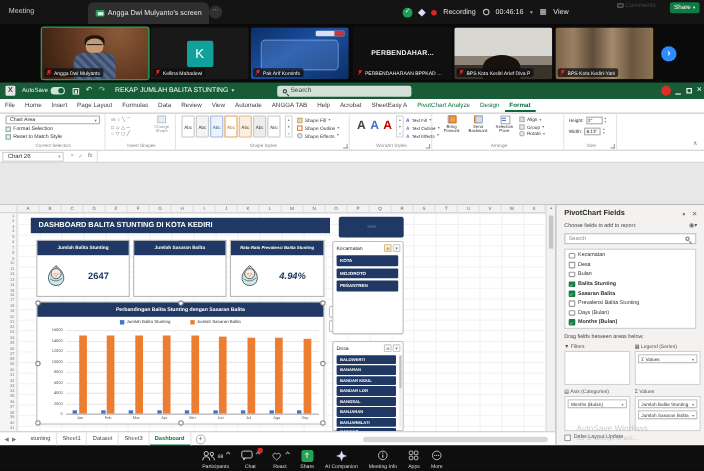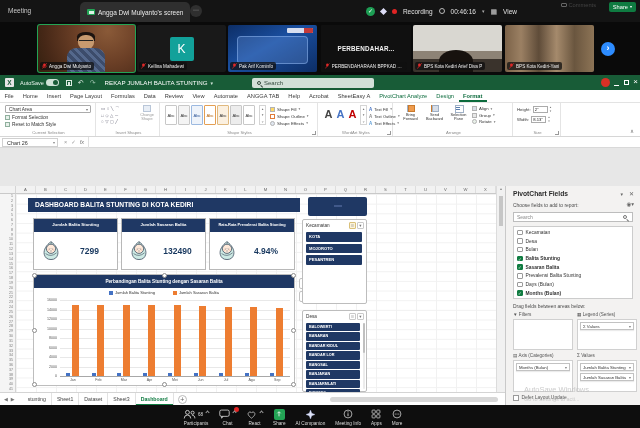--- a/index.html
+++ b/index.html
@@ -591,40 +591,27 @@
           <span class="baby"><svg viewBox="0 0 24 24" width="24" height="24">
               <path d="M12 2.6 C7.4 6.1 4.4 10.6 5.2 15.2 A7 7 0 0 0 18.8 15.2 C19.6 10.6 16.6 6.1 12 2.6 Z" fill="#cdeae4" stroke="#51606f" stroke-width="0.9"></path>
               <circle cx="12" cy="9.8" r="4.6" fill="#ffe9d9" stroke="#51606f" stroke-width="0.9"></circle>
               <path d="M12 5 q-0.4 -1.2 0.8 -1.8" fill="none" stroke="#51606f" stroke-width="0.7"></path>
               <path d="M9.9 9.7 q0.7 0.9 1.4 0 M12.7 9.7 q0.7 0.9 1.4 0" fill="none" stroke="#51606f" stroke-width="0.6"></path>
               <path d="M11.3 11.9 q0.7 0.7 1.4 0" fill="none" stroke="#51606f" stroke-width="0.6"></path>
               <circle cx="9.4" cy="11" r="0.7" fill="#f6c6b4"></circle>
               <circle cx="14.6" cy="11" r="0.7" fill="#f6c6b4"></circle>
               <path d="M6.6 14.6 Q12 18.6 17.6 13.8" fill="none" stroke="#51606f" stroke-width="0.7"></path>
             </svg></span>
-        <div class="cval">7299</div>
+        <div class="cval">2647</div>
         </div>
     </div>
     <div class="card" style="left:121px;width:85px;">
       <div class="chead">Jumlah Sasaran Balita</div>
-      <div class="cbody">
-          <span class="baby"><svg viewBox="0 0 24 24" width="24" height="24">
-              <path d="M12 2.6 C7.4 6.1 4.4 10.6 5.2 15.2 A7 7 0 0 0 18.8 15.2 C19.6 10.6 16.6 6.1 12 2.6 Z" fill="#cdeae4" stroke="#51606f" stroke-width="0.9"></path>
-              <circle cx="12" cy="9.8" r="4.6" fill="#ffe9d9" stroke="#51606f" stroke-width="0.9"></circle>
-              <path d="M12 5 q-0.4 -1.2 0.8 -1.8" fill="none" stroke="#51606f" stroke-width="0.7"></path>
-              <path d="M9.9 9.7 q0.7 0.9 1.4 0 M12.7 9.7 q0.7 0.9 1.4 0" fill="none" stroke="#51606f" stroke-width="0.6"></path>
-              <path d="M11.3 11.9 q0.7 0.7 1.4 0" fill="none" stroke="#51606f" stroke-width="0.6"></path>
-              <circle cx="9.4" cy="11" r="0.7" fill="#f6c6b4"></circle>
-              <circle cx="14.6" cy="11" r="0.7" fill="#f6c6b4"></circle>
-              <path d="M6.6 14.6 Q12 18.6 17.6 13.8" fill="none" stroke="#51606f" stroke-width="0.7"></path>
-            </svg></span>
-        <div class="cval">132490</div>
-        </div>
-    </div>
-    <div class="card" style="left:209px;width:86px;">
+    </div>
+    <div class="card" style="left:209px;width:86px;font-style:italic;">
       <div class="chead" style="font-size:3.9px;">Rata-Rata Prevalensi Balita Stunting</div>
       <div class="cbody">
           <span class="baby"><svg viewBox="0 0 24 24" width="24" height="24">
               <path d="M12 2.6 C7.4 6.1 4.4 10.6 5.2 15.2 A7 7 0 0 0 18.8 15.2 C19.6 10.6 16.6 6.1 12 2.6 Z" fill="#cdeae4" stroke="#51606f" stroke-width="0.9"></path>
               <circle cx="12" cy="9.8" r="4.6" fill="#ffe9d9" stroke="#51606f" stroke-width="0.9"></circle>
               <path d="M12 5 q-0.4 -1.2 0.8 -1.8" fill="none" stroke="#51606f" stroke-width="0.7"></path>
               <path d="M9.9 9.7 q0.7 0.9 1.4 0 M12.7 9.7 q0.7 0.9 1.4 0" fill="none" stroke="#51606f" stroke-width="0.6"></path>
               <path d="M11.3 11.9 q0.7 0.7 1.4 0" fill="none" stroke="#51606f" stroke-width="0.6"></path>
               <circle cx="9.4" cy="11" r="0.7" fill="#f6c6b4"></circle>
               <circle cx="14.6" cy="11" r="0.7" fill="#f6c6b4"></circle>

